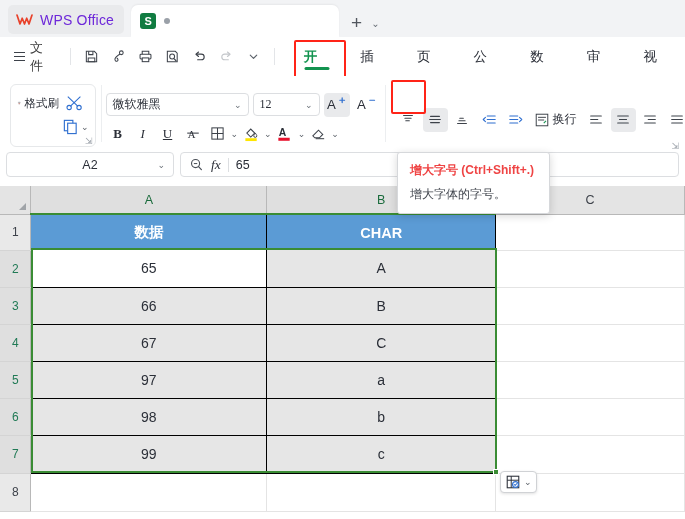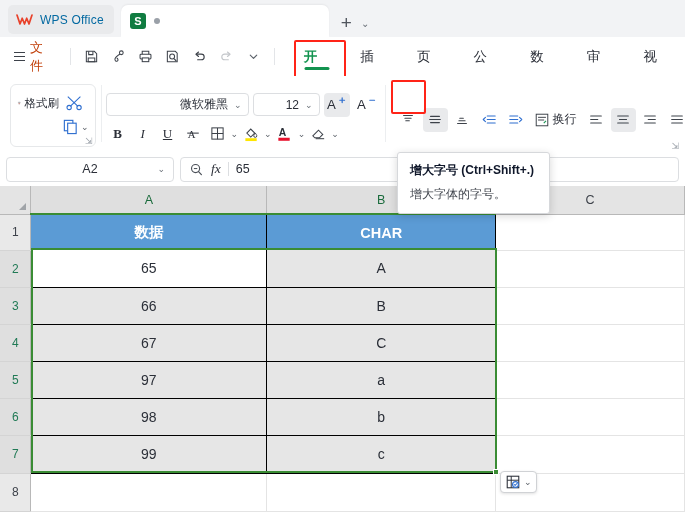--- a/index.html
+++ b/index.html
@@ -19,21 +19,21 @@
   }
   .brand {
     display: flex; align-items: center; gap: 7px;
     height: 29px; padding: 0 10px 0 8px; margin-bottom: 3px;
     background: #e9eaec; border-radius: 5px;
   }
   .brand-logo {
     width: 17px; height: 15px; position: relative;
     display: flex; align-items: center; justify-content: center;
   }
-  .brand-name { font-size: 12px; color: #0369a1; letter-spacing: .2px; }
+  .brand-name { font-size: 14px; color: #6d28d9; letter-spacing: .2px; }
   .tab-doc {
     position: relative;
     display: flex; align-items: center; gap: 8px;
     height: 32px; min-width: 208px; padding: 0 10px 0 9px;
     margin-left: 7px;
     background: #ffffff; border-radius: 7px 7px 0 0;
     box-shadow: 0 -1px 2px rgba(0,0,0,.05);
   }
   .xls-badge {
     width: 16px; height: 16px; border-radius: 3px; background: #107c41;
@@ -49,21 +49,21 @@
   .tb-caret { margin-left: 9px; margin-bottom: 8px; color: #6a7078; font-size: 10px; }
 
   
   .menubar {
     position: relative; height: 39px; background: #ffffff;
     display: flex; align-items: center; padding-left: 8px;
   }
   .mb-file { display: flex; align-items: center; gap: 5px; padding: 0 6px; }
   .mb-ham { display: inline-flex; flex-direction: column; gap: 2.5px; }
   .mb-ham i { display: block; width: 11px; height: 1.4px; background: #3d424a; }
-  .mb-file-label { font-size: 13px; color: #c2410c; }
+  .mb-file-label { font-size: 13px; color: #404040; }
   .divider-v { width: 1px; height: 17px; background: #e3e5e8; margin: 0 8px; }
   .qat { display: flex; align-items: center; gap: 2px; }
   .qat-btn {
     width: 25px; height: 25px; border-radius: 4px;
     display: flex; align-items: center; justify-content: center;
   }
   .menu-tabs { display: flex; align-items: center; margin-left: 6px; }
   .menu-tab {
     position: relative; font-size: 13.5px; color: #2b2f38;
     padding: 0 15px; height: 30px; line-height: 30px;
@@ -107,23 +107,23 @@
   .mini-row { display: flex; align-items: center; gap: 2px; }
   .caret-sm { font-size: 9px; color: #5c626a; }
   .dlg-launch {
     position: absolute; right: 2px; bottom: 0px; font-size: 9px; color: #9aa0a8;
   }
 
   
   .fontgrp { display: flex; flex-direction: column; gap: 5px; padding-top: 7px; }
   .font-row1 { display: flex; align-items: center; gap: 4px; }
   .combo {
-    display: flex; align-items: center; justify-content: flex-end;
+    display: flex; align-items: center; justify-content: space-between;
     height: 23px; border: 1px solid #dcdee1; border-radius: 4px;
-    background: #fff; padding: 0 6px; font-size: 12px; color: #2b2f38;
+    background: #fff; padding: 0 6px; font-size: 12px; color: #2b2f38; font-family: Liberation Serif, serif;
   }
   .combo .cv { white-space: nowrap; }
   .combo .cc { font-size: 9px; color: #6a7078; margin-left: 6px; }
   .combo.fontname { width: 143px; }
   .combo.fontsize { width: 67px; }
   .sqbtn {
     width: 26px; height: 24px; border-radius: 4px;
     display: flex; align-items: center; justify-content: center;
   }
   .sqbtn.on { background: #e9eaec; }
@@ -144,21 +144,21 @@
   }
   .abtn.on { background: #e9eaec; }
   .txtbtn {
     display: flex; align-items: center; gap: 3px; height: 24px;
     padding: 0 3px; border-radius: 4px; font-size: 12px; color: #2b2f38;
     white-space: nowrap;
   }
 
   
   .fbar {
-    height: 34px; background: #fff; display: flex; align-items: center;
+    height: 34px; background: #fff; display: flex; align-items: flex-start;
     padding: 0 6px; gap: 6px;
   }
   .namebox {
     width: 168px; height: 25px; border: 1px solid #dcdee1; border-radius: 4px;
     background: #fff; display: flex; align-items: center; justify-content: center;
     position: relative; font-size: 12.5px; color: #2b2f38;
   }
   .namebox .cc { position: absolute; right: 8px; font-size: 9px; color: #6a7078; }
   .fx-wrap {
     flex: 1; height: 25px; border: 1px solid #dcdee1; border-radius: 4px;
@@ -220,21 +220,21 @@
     background: #fff; border: 1px solid #d0d2d5; border-radius: 4px;
     padding: 2px 4px; box-shadow: 0 1px 3px rgba(0,0,0,.12);
   }
 
   
   .tooltip {
     position: absolute; background: #fff; border: 1px solid #d6d8db;
     box-shadow: 0 2px 8px rgba(0,0,0,.16); border-radius: 3px;
     padding: 9px 12px 10px 12px; width: 153px;
   }
-  .tt-title { font-size: 12px; color: #0f172a; font-weight: bold; margin-bottom: 7px; }
+  .tt-title { font-size: 12px; color: #ef4444; font-weight: bold; margin-bottom: 7px; }
   .tt-desc { font-size: 12px; color: #40454d; }
   svg { display: block; }
 </style>
 </head>
 <body>
 
 <div class="app">
 
   <div class="titlebar">
     <div class="brand">

